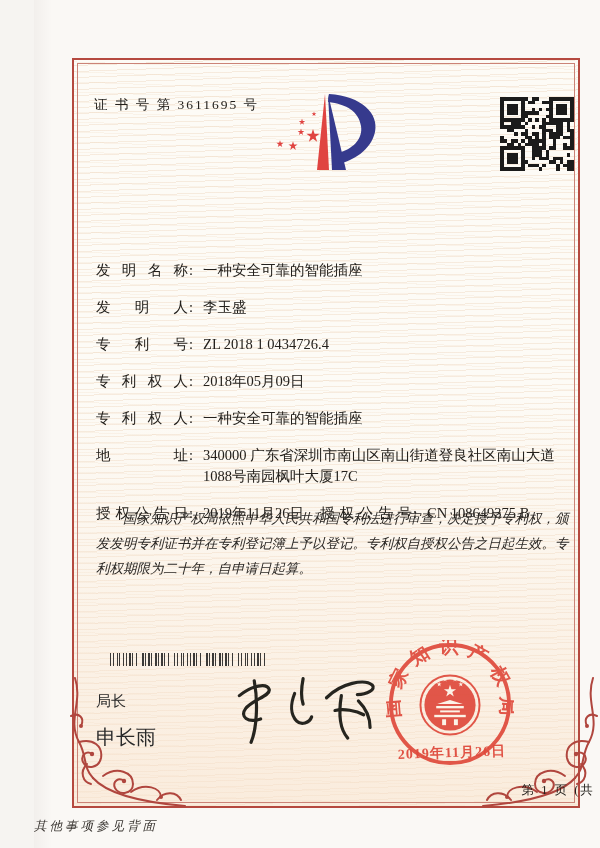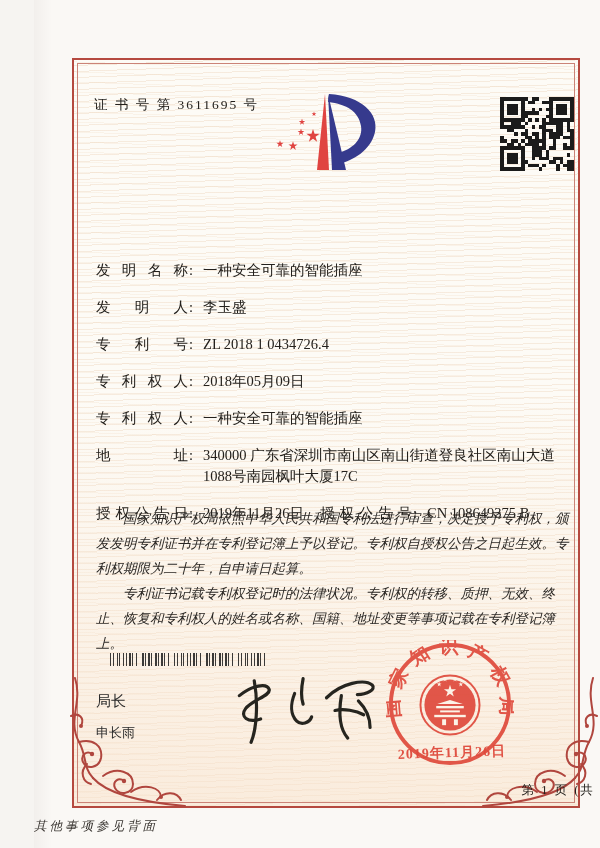--- a/index.html
+++ b/index.html
@@ -36,21 +36,21 @@
   .flabel{display:inline-block;width:92px;text-align:justify;text-align-last:justify;flex:0 0 92px;}
   .fcolon{margin-left:1px;}
   .fvalue{margin-left:10px;}
   .fvalue.addr{width:372px;}
   .grant-pair2{margin-left:16px;display:flex;}
   .paras{left:62px;top:506px;width:480px;font-size:13.5px;line-height:25px;font-style:italic;color:#2a2724;}
   .paras p{margin:0;text-indent:2em;}
   .barcode{left:76px;top:653px;width:158px;height:13px;opacity:.85;
     background:repeating-linear-gradient(90deg,#1a1a1a 0 1.5px,transparent 1.5px 3px,#1a1a1a 3px 3.8px,transparent 3.8px 6.6px,#1a1a1a 6.6px 8.2px,transparent 8.2px 9.4px,#1a1a1a 9.4px 10.2px,transparent 10.2px 12.8px);}
   .signer-title{left:62px;top:692px;font-size:15px;font-family:var(--sans);color:#2a2a2a;}
-  .signer-name{left:62px;top:724px;font-size:13px;font-family:var(--sans);color:#2a2a2a;}
+  .signer-name{left:62px;top:724px;font-size:20px;font-family:var(--sans);color:#2a2a2a;}
   .signature{left:182px;top:668px;width:170px;height:85px;}
   .signature svg{width:100%;height:100%;}
   .seal{left:352px;top:640px;width:128px;height:128px;opacity:.92;}
   .seal svg{width:100%;height:100%;}
   .seal-date{left:348px;top:744px;width:140px;text-align:center;font-size:14px;font-weight:bold;
     color:var(--seal-red);letter-spacing:1px;transform:rotate(-2deg);opacity:.95;}
   .flourish{width:126px;height:134px;}
   .flourish svg{width:100%;height:100%;}
   .flourish-left{left:27px;top:676px;}
   .flourish-right{left:447px;top:676px;transform:scaleX(-1);}
@@ -372,21 +372,20 @@
       <span class="grant-pair2">
         <span class="flabel">授权公告号</span>
           <span class="fcolon">:</span>
         <span class="fvalue">CN 108649375 B</span>
       </span>
     </div>
   </div>
 
   <div class="abs paras">
     <p>国家知识产权局依照中华人民共和国专利法进行审查，决定授予专利权，颁发发明专利证书并在专利登记簿上予以登记。专利权自授权公告之日起生效。专利权期限为二十年，自申请日起算。</p>
-    <p>专利证书记载专利权登记时的法律状况。专利权的转移、质押、无效、终止、恢复和专利权人的姓名或名称、国籍、地址变更等事项记载在专利登记簿上。</p>
   </div>
 
   <div class="abs barcode"></div>
 
   <div class="abs signer-title">局长</div>
   <div class="abs signer-name">申长雨</div>
 
   <div class="abs signature">
     <svg viewBox="0 0 160 80" xmlns="http://www.w3.org/2000/svg" fill="none" stroke="#26251f" stroke-width="3" stroke-linecap="round" stroke-linejoin="round">
       <path d="M22,26 C34,16 48,14 50,20 C52,26 34,30 28,38 C22,46 30,52 42,48"></path>

